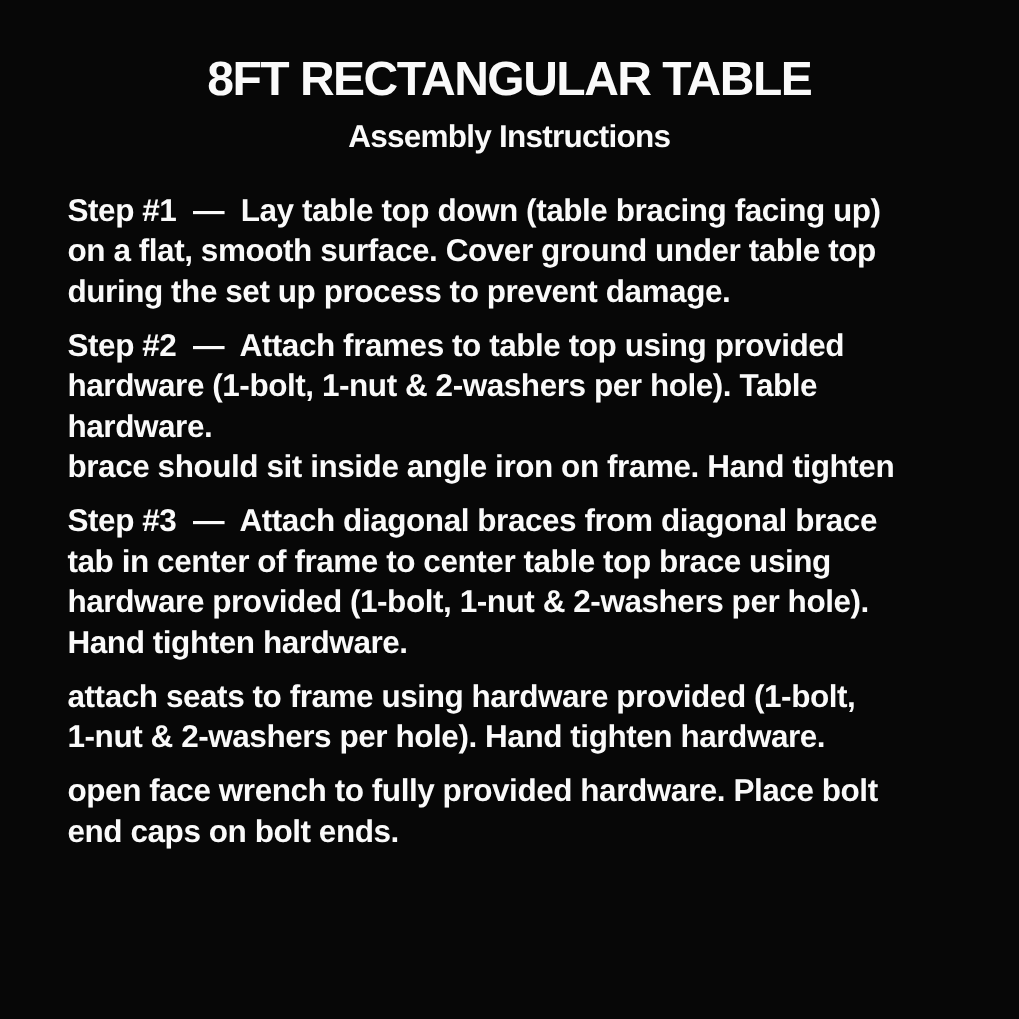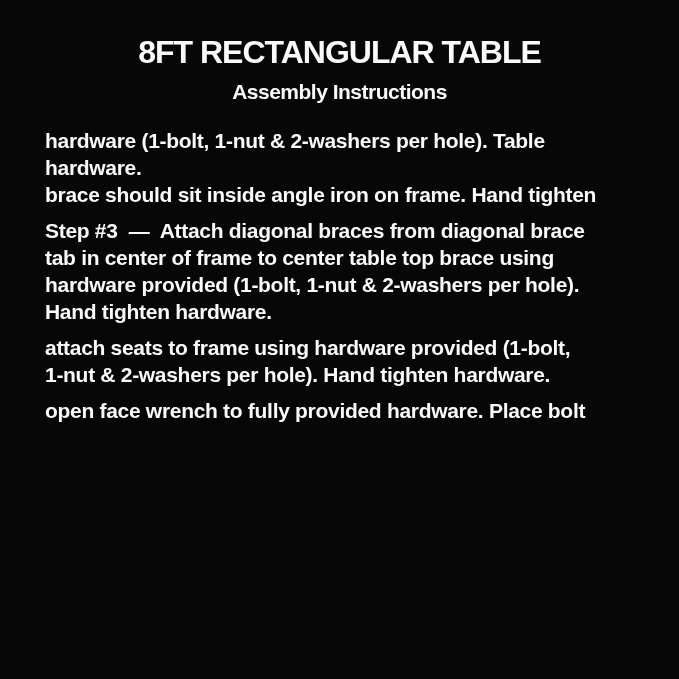--- a/index.html
+++ b/index.html
@@ -53,18 +53,19 @@
 </style>
 </head>
 <body style="background: rgb(7, 7, 7);">
 
 <div class="page" style="color: rgb(250, 250, 250);">
   <header class="header">
     <h1 class="title">8FT RECTANGULAR TABLE</h1>
     <h2 class="subtitle">Assembly Instructions</h2>
   </header>
   <section class="steps">
-      <p class="step"><span class="step-line">hardware (1-bolt, 1-nut &amp; 2-washers per hole). Table</span><span class="step-line">hardware.</span><span class="step-line">brace should sit inside angle iron on frame. Hand tighten</span></p>
+      <p class="step"><span class="step-line">Step #1  —  Lay table top down (table bracing facing up)</span><span class="step-line">on a flat, smooth surface. Cover ground under table top</span><span class="step-line">during the set up process to prevent damage.</span></p>
+      <p class="step"><span class="step-line">Step #2  —  Attach frames to table top using provided</span><span class="step-line">hardware (1-bolt, 1-nut &amp; 2-washers per hole). Table</span><span class="step-line">hardware.</span><span class="step-line">brace should sit inside angle iron on frame. Hand tighten</span></p>
       <p class="step"><span class="step-line">Step #3  —  Attach diagonal braces from diagonal brace</span><span class="step-line">tab in center of frame to center table top brace using</span><span class="step-line">hardware provided (1-bolt, 1-nut &amp; 2-washers per hole).</span><span class="step-line">Hand tighten hardware.</span></p>
       <p class="step"><span class="step-line">attach seats to frame using hardware provided (1-bolt,</span><span class="step-line">1-nut &amp; 2-washers per hole). Hand tighten hardware.</span></p>
-      <p class="step"><span class="step-line">open face wrench to fully provided hardware. Place bolt</span></p>
+      <p class="step"><span class="step-line">open face wrench to fully provided hardware. Place bolt</span><span class="step-line">end caps on bolt ends.</span></p>
     </section>
 </div>
 
 </body></html>

